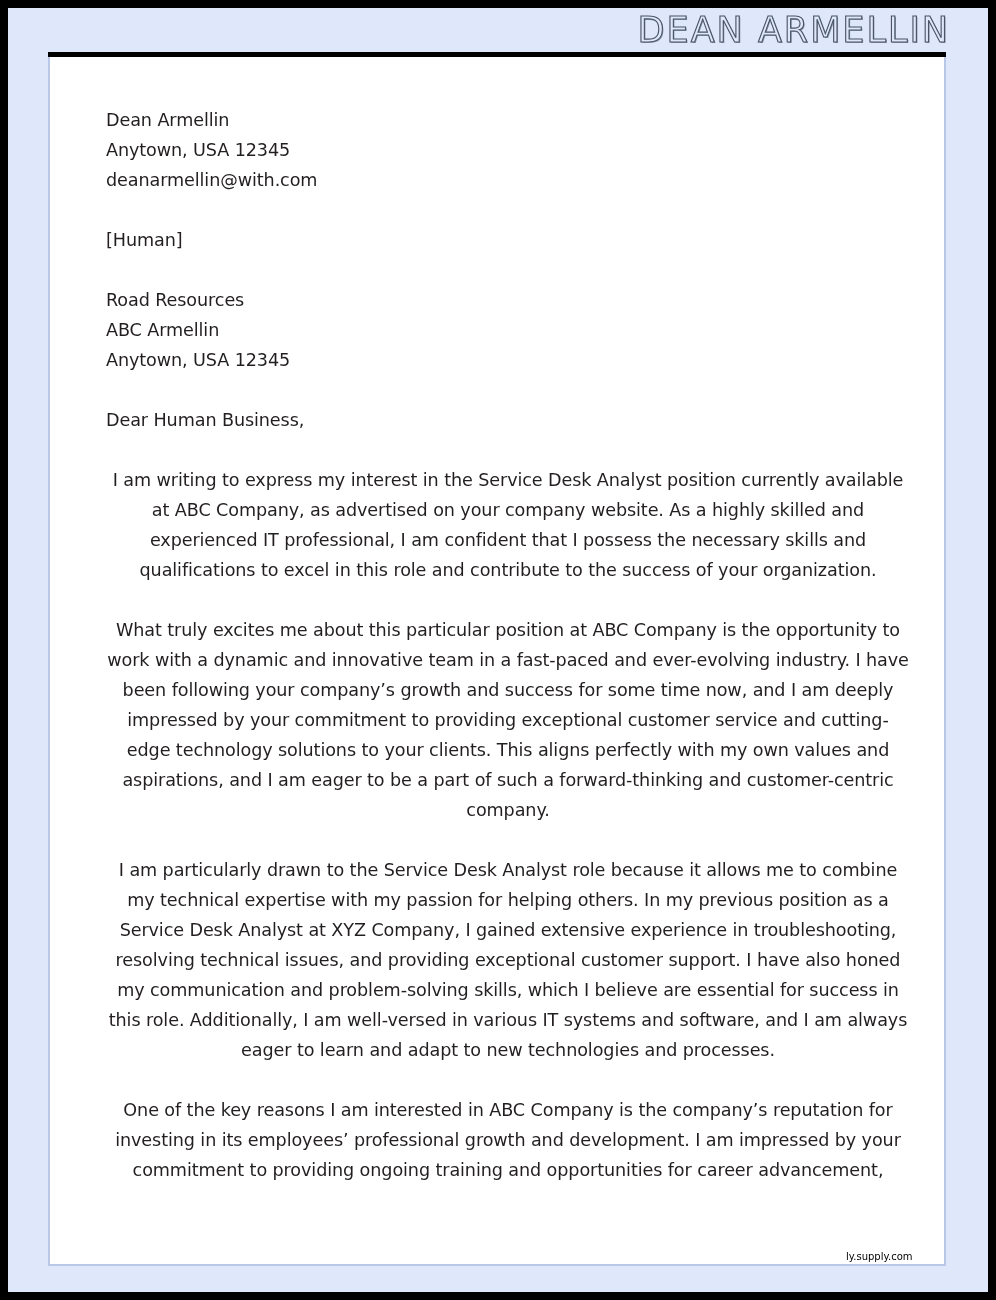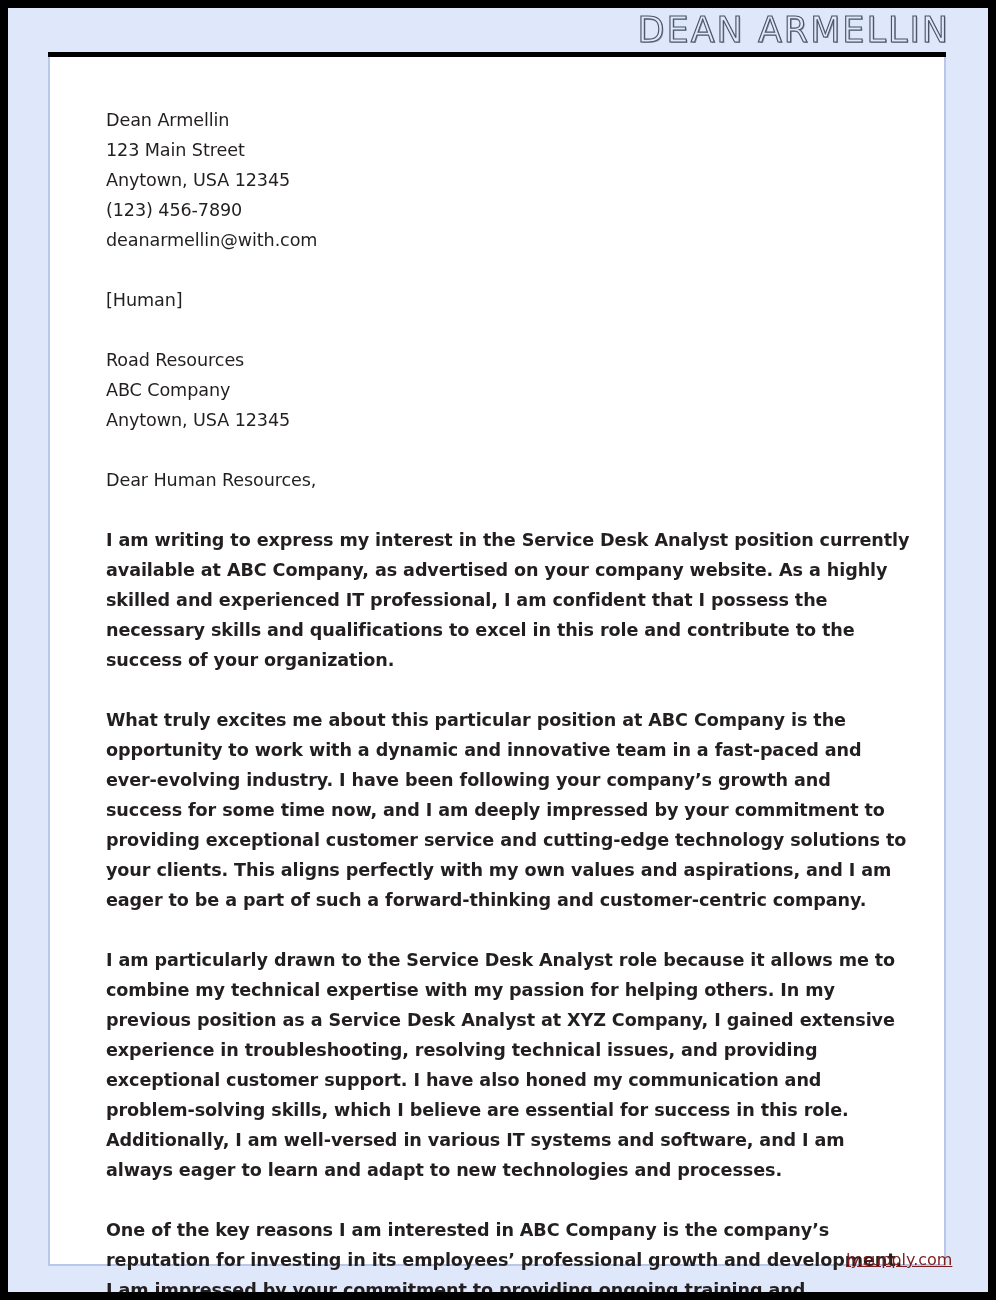--- a/index.html
+++ b/index.html
@@ -87,74 +87,71 @@
     font-family: "DejaVu Sans", sans-serif;
     font-size: 17.6px;
     line-height: 30px;
     color: #231f20;
     letter-spacing: -0.1px;
   }
 
   .block { margin: 0; }
   .block-line { white-space: nowrap; }
   .spacer { height: 30px; }
-  .para { margin: 0; text-align: left; font-weight: bold; }
+  .para { margin: 0; text-align: center; }
 
   
   #watermark {
     position: absolute;
     left: 838px;
     top: 1244px;
     font-family: "DejaVu Sans", sans-serif;
-    font-size: 16px;
+    font-size: 10px;
     line-height: 1;
-    color: #7f1d1d;
+    color: #000000;
     white-space: nowrap;
     z-index: 5;
-    text-decoration: underline;
   }
 </style>
 </head>
 <body>
 
 <div id="canvas">
 
   <div id="header">
     <div id="letterhead-name">DEAN ARMELLIN</div>
   </div>
 
   <div id="header-rule"></div>
 
   <div id="page"></div>
 
   <div id="letter-body">
 
     <div class="block">
       <div class="block-line">Dean Armellin</div>
-      <div class="block-line">123 Main Street</div>
       <div class="block-line">Anytown, USA 12345</div>
-      <div class="block-line">(123) 456-7890</div>
       <div class="block-line">deanarmellin@with.com</div>
     </div>
 
     <div class="spacer"></div>
 
     <div class="block-line">[Human]</div>
 
     <div class="spacer"></div>
 
     <div class="block">
       <div class="block-line">Road Resources</div>
-      <div class="block-line">ABC Company</div>
+      <div class="block-line">ABC Armellin</div>
       <div class="block-line">Anytown, USA 12345</div>
     </div>
 
     <div class="spacer"></div>
 
-    <div class="block-line">Dear Human Resources,</div>
+    <div class="block-line">Dear Human Business,</div>
 
     <div class="spacer"></div>
 
     <p class="para">I am writing to express my interest in the Service Desk Analyst position currently available at ABC Company, as advertised on your company website. As a highly skilled and experienced IT professional, I am confident that I possess the necessary skills and qualifications to excel in this role and contribute to the success of your organization.</p>
     <div class="spacer"></div>
 
     <p class="para">What truly excites me about this particular position at ABC Company is the opportunity to work with a dynamic and innovative team in a fast-paced and ever-evolving industry. I have been following your company’s growth and success for some time now, and I am deeply impressed by your commitment to providing exceptional customer service and cutting-edge technology solutions to your clients. This aligns perfectly with my own values and aspirations, and I am eager to be a part of such a forward-thinking and customer-centric company.</p>
     <div class="spacer"></div>
 
     <p class="para">I am particularly drawn to the Service Desk Analyst role because it allows me to combine my technical expertise with my passion for helping others. In my previous position as a Service Desk Analyst at XYZ Company, I gained extensive experience in troubleshooting, resolving technical issues, and providing exceptional customer support. I have also honed my communication and problem-solving skills, which I believe are essential for success in this role. Additionally, I am well-versed in various IT systems and software, and I am always eager to learn and adapt to new technologies and processes.</p>

